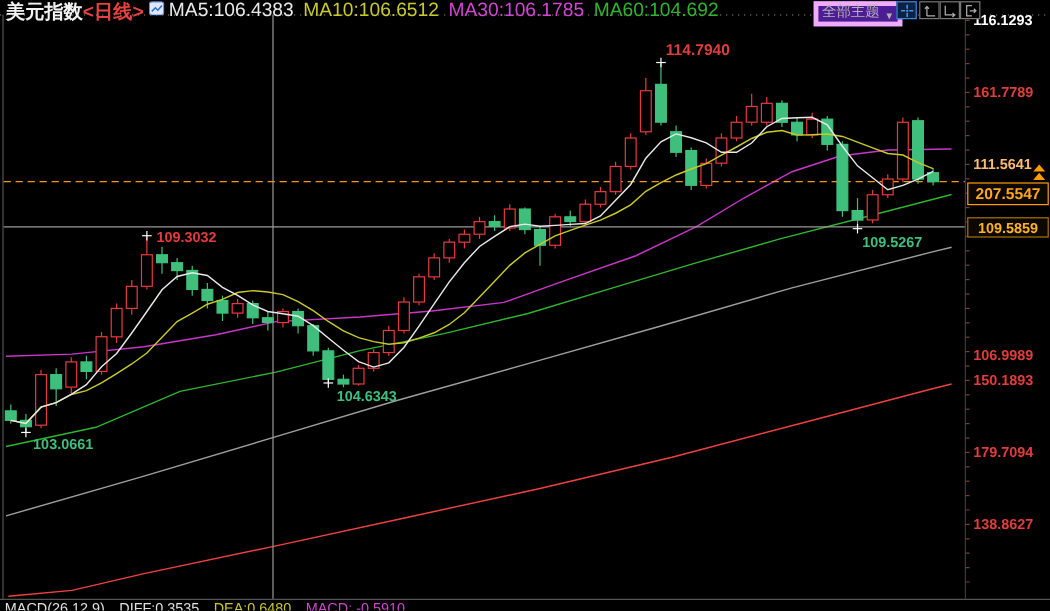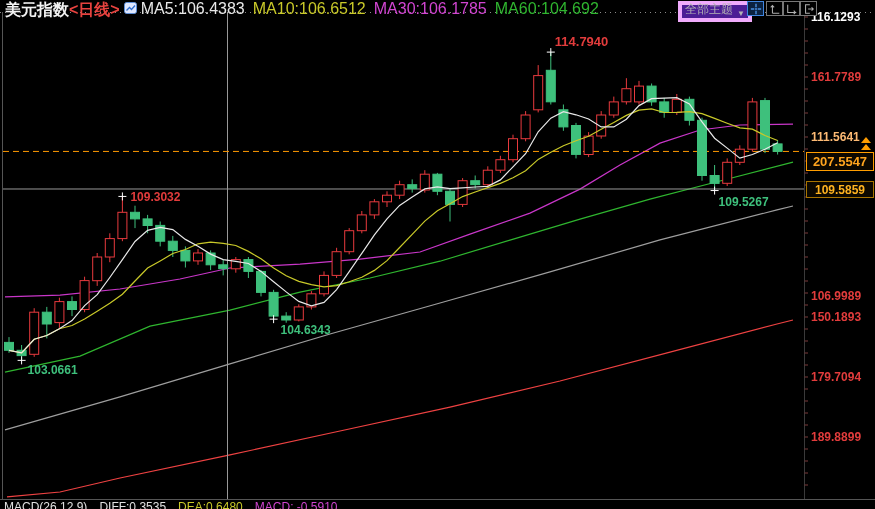--- a/index.html
+++ b/index.html
@@ -282,21 +282,21 @@
       <text x="718.6" y="205.5" fill="#3ec07c" font-size="12" font-weight="bold" font-family="&quot;Liberation Sans&quot;, sans-serif">109.5267</text>
     </svg>
 
   <div id="axis-labels">
       <div class="axis-label" style="top: 17px; color: #ffffff;">116.1293</div>
       <div class="axis-label" style="top: 77px; color: rgb(226, 60, 60);">161.7789</div>
       <div class="axis-label" style="top: 137px; color: #fdba74;">111.5641</div>
       <div class="axis-label" style="top: 257px; color: rgb(226, 60, 60); margin-top: 39px;">106.9989</div>
       <div class="axis-label" style="top: 317px; color: rgb(226, 60, 60);">150.1893</div>
       <div class="axis-label" style="top: 377px; color: rgb(226, 60, 60);">179.7094</div>
-      <div class="axis-label" style="top: 437px; color: rgb(226, 60, 60);">189.8899</div>
+      <div class="axis-label" style="top: 437px; color: rgb(226, 60, 60);">138.8627</div>
     </div>
   <div id="cur-price-box" style="top: 152px;">207.5547</div>
   <div id="latest-arrows" style="top: 137px;">
     <div class="tri"></div>
       <div class="tri"></div>
   </div>
   <div id="xhair-price-box" style="top: 181px;">109.5859</div>
 
   <div id="footer">
     <span class="w">MACD(26,12,9)</span>

